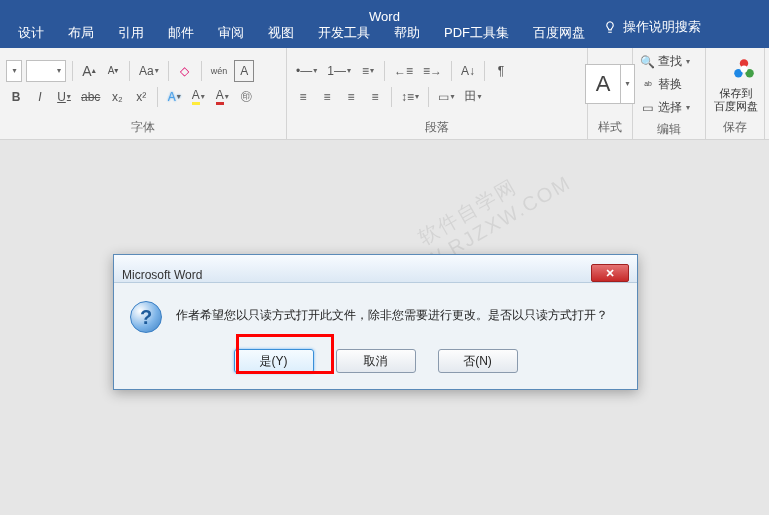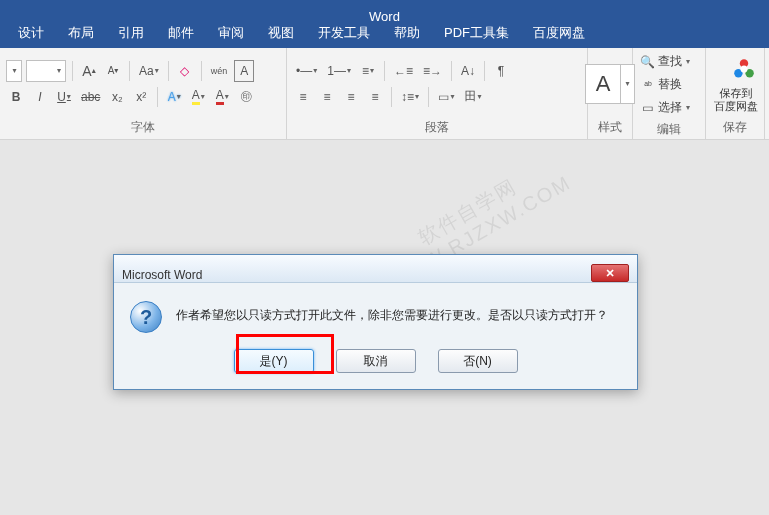--- a/index.html
+++ b/index.html
@@ -63,20 +63,26 @@
   <span class="menu-item">设计</span>
   <span class="menu-item">布局</span>
   <span class="menu-item">引用</span>
   <span class="menu-item">邮件</span>
   <span class="menu-item">审阅</span>
   <span class="menu-item">视图</span>
   <span class="menu-item">开发工具</span>
   <span class="menu-item">帮助</span>
   <span class="menu-item">PDF工具集</span>
   <span class="menu-item">百度网盘</span>
+  <span class="tell-me">
+    <svg class="bulb-icon" viewBox="0 0 24 24">
+        <path fill="none" stroke="#fff" stroke-width="2" d="M9 21h6M10 17h4M12 3a6 6 0 00-4 10c1 1 2 2 2 4h4c0-2 1-3 2-4a6 6 0 00-4-10z"></path>
+      </svg>
+    <span>操作说明搜索</span>
+  </span>
 </div>
 
 <div class="ribbon">
   <div class="ribbon-group font-group">
     <div class="group-body">
       <div class="ctl-row">
         <span class="ctl combo" style="width:16px">
             <span class="dd">▾</span>
           </span>
         <span class="ctl combo" style="width:40px">

